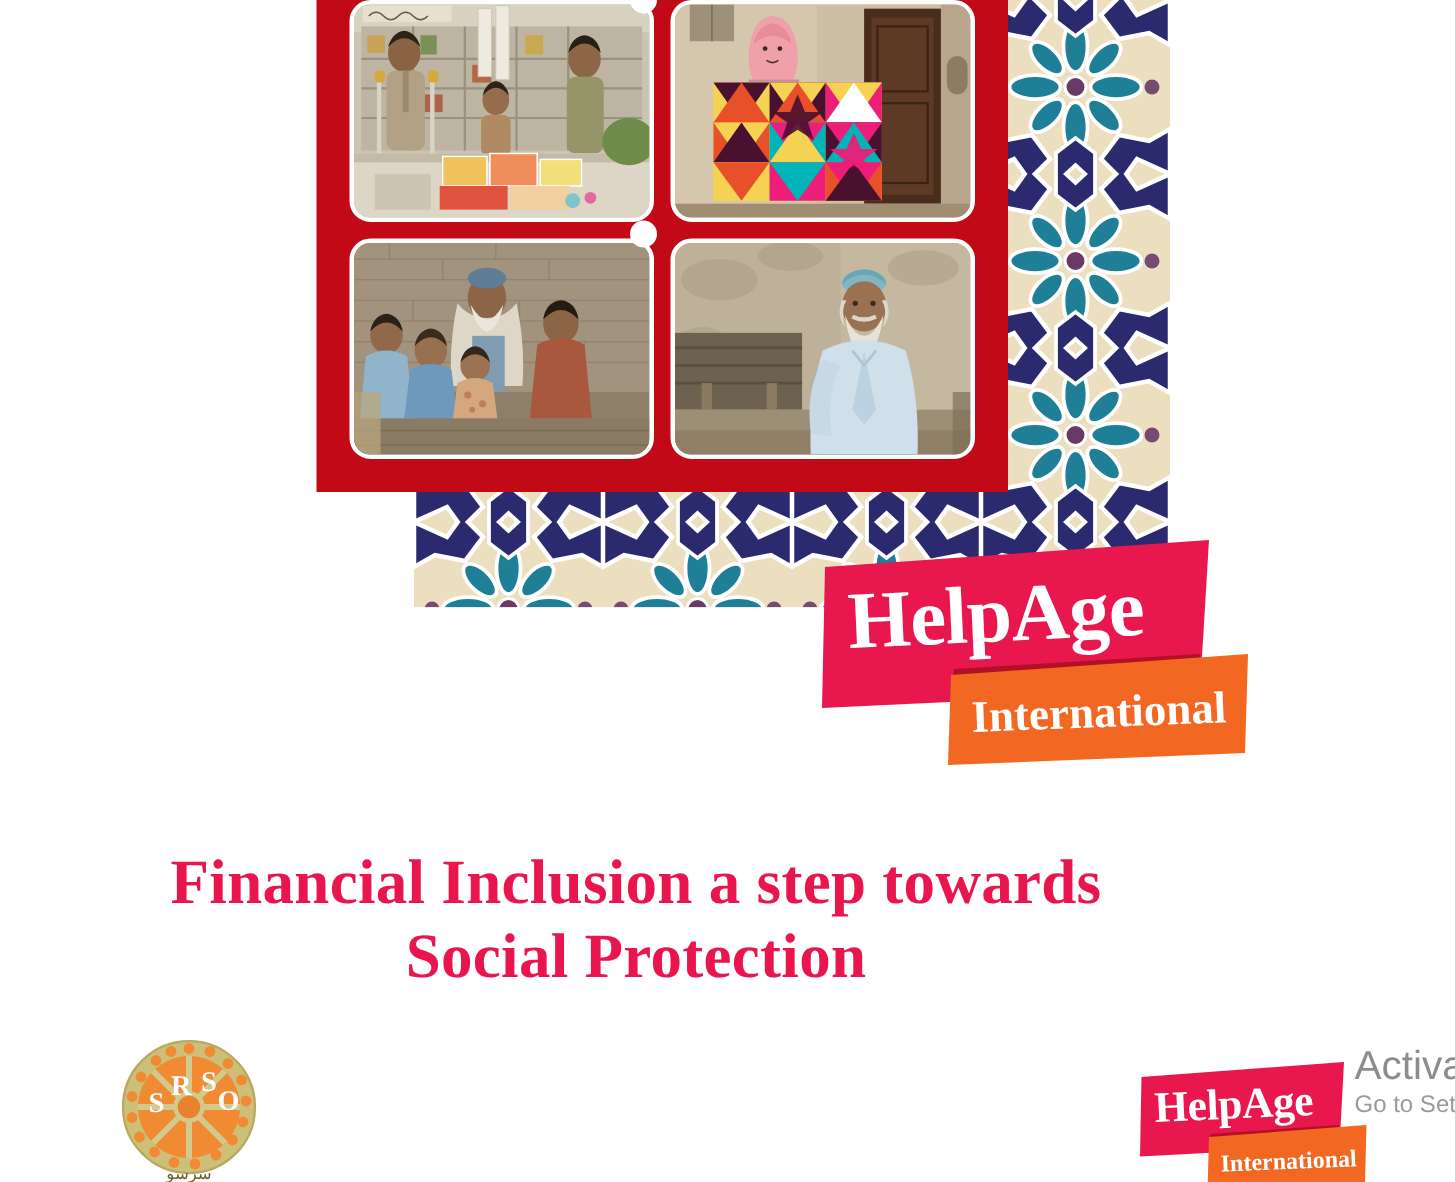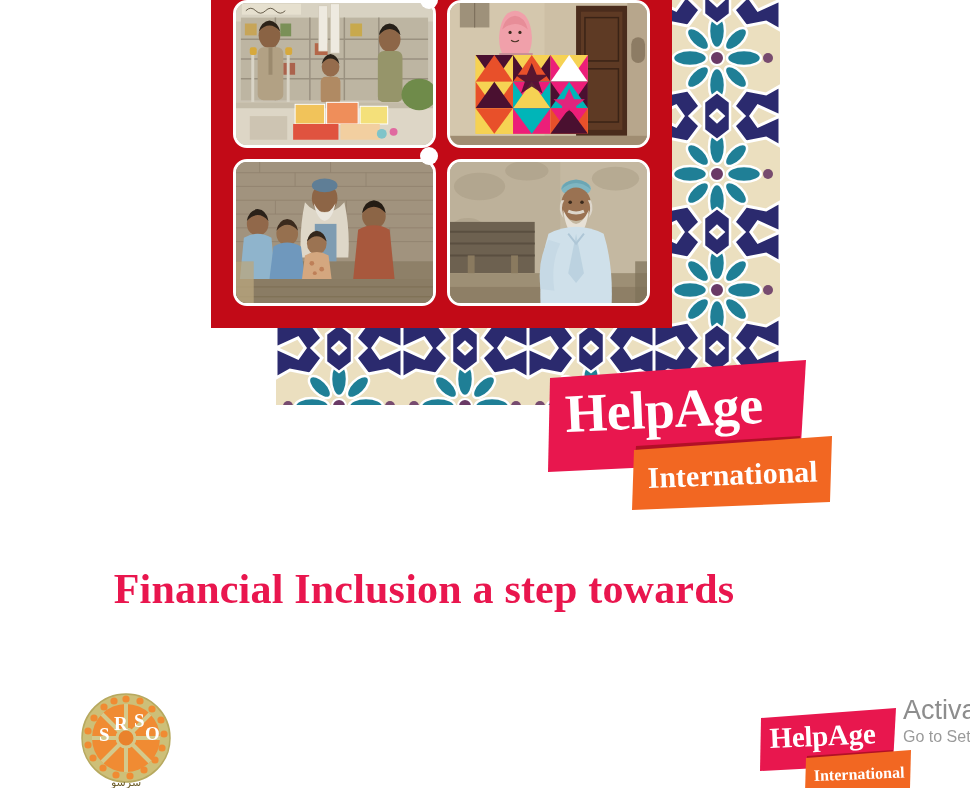--- a/index.html
+++ b/index.html
@@ -507,20 +507,21 @@
 
       <polygon points="86,90 284,76 282,142 84,150" fill="#f26722"></polygon>
 
       <text x="18" y="72" transform="rotate(-2.6 18 72)" font-family="'Liberation Serif', serif" font-weight="bold" font-size="54" fill="#ffffff" letter-spacing="-0.5">HelpAge</text>
       <text x="100" y="128" transform="rotate(-2.2 100 128)" font-family="'Liberation Serif', serif" font-weight="bold" font-size="30" fill="#ffffff">International</text>
     </svg>
   </div>
 
   <div id="title-block">
     <span id="title-line-1">Financial Inclusion a step towards</span>
+    <span id="title-line-2">Social Protection</span>
   </div>
 
   <div id="srso-logo">
     <svg viewBox="0 0 104 96" aria-hidden="true">
 
       <circle cx="52" cy="46" r="44" fill="#cdbf78"></circle>
       <circle cx="52" cy="46" r="44" fill="none" stroke="#b7a95f" stroke-width="1.5"></circle>
 
       <g fill="#f08b33">
         <circle cx="52" cy="7" r="3.6"></circle>

